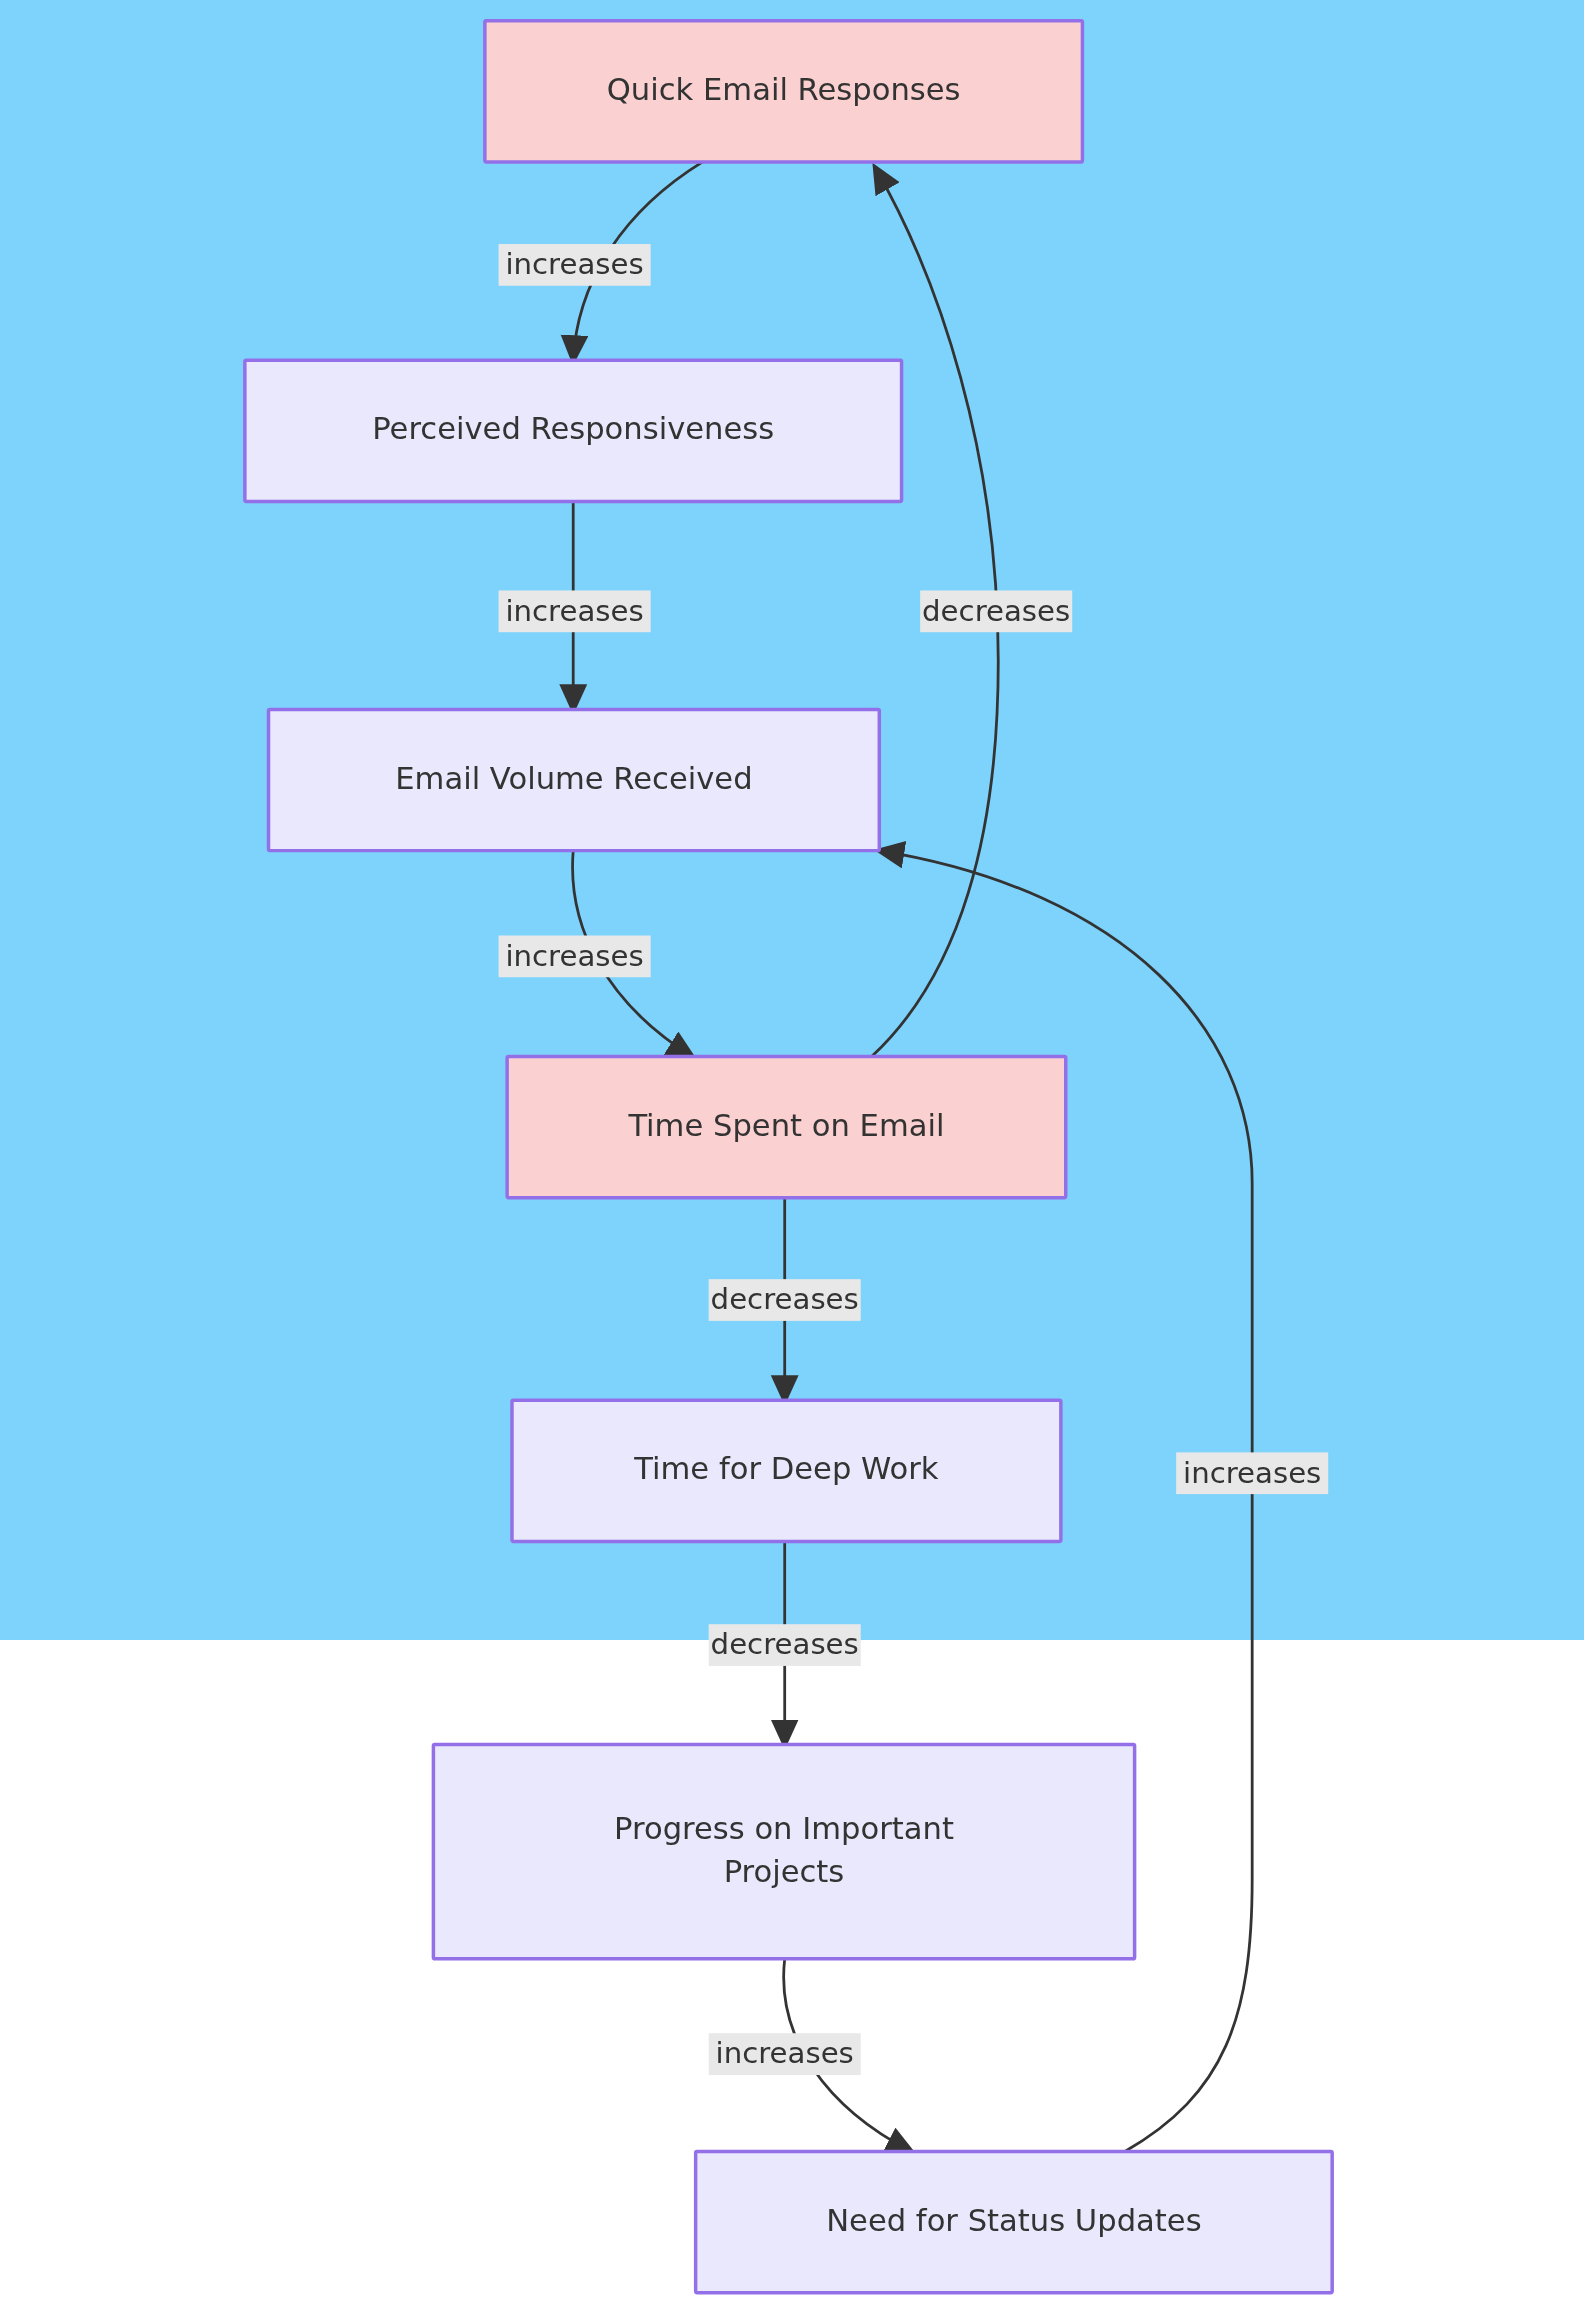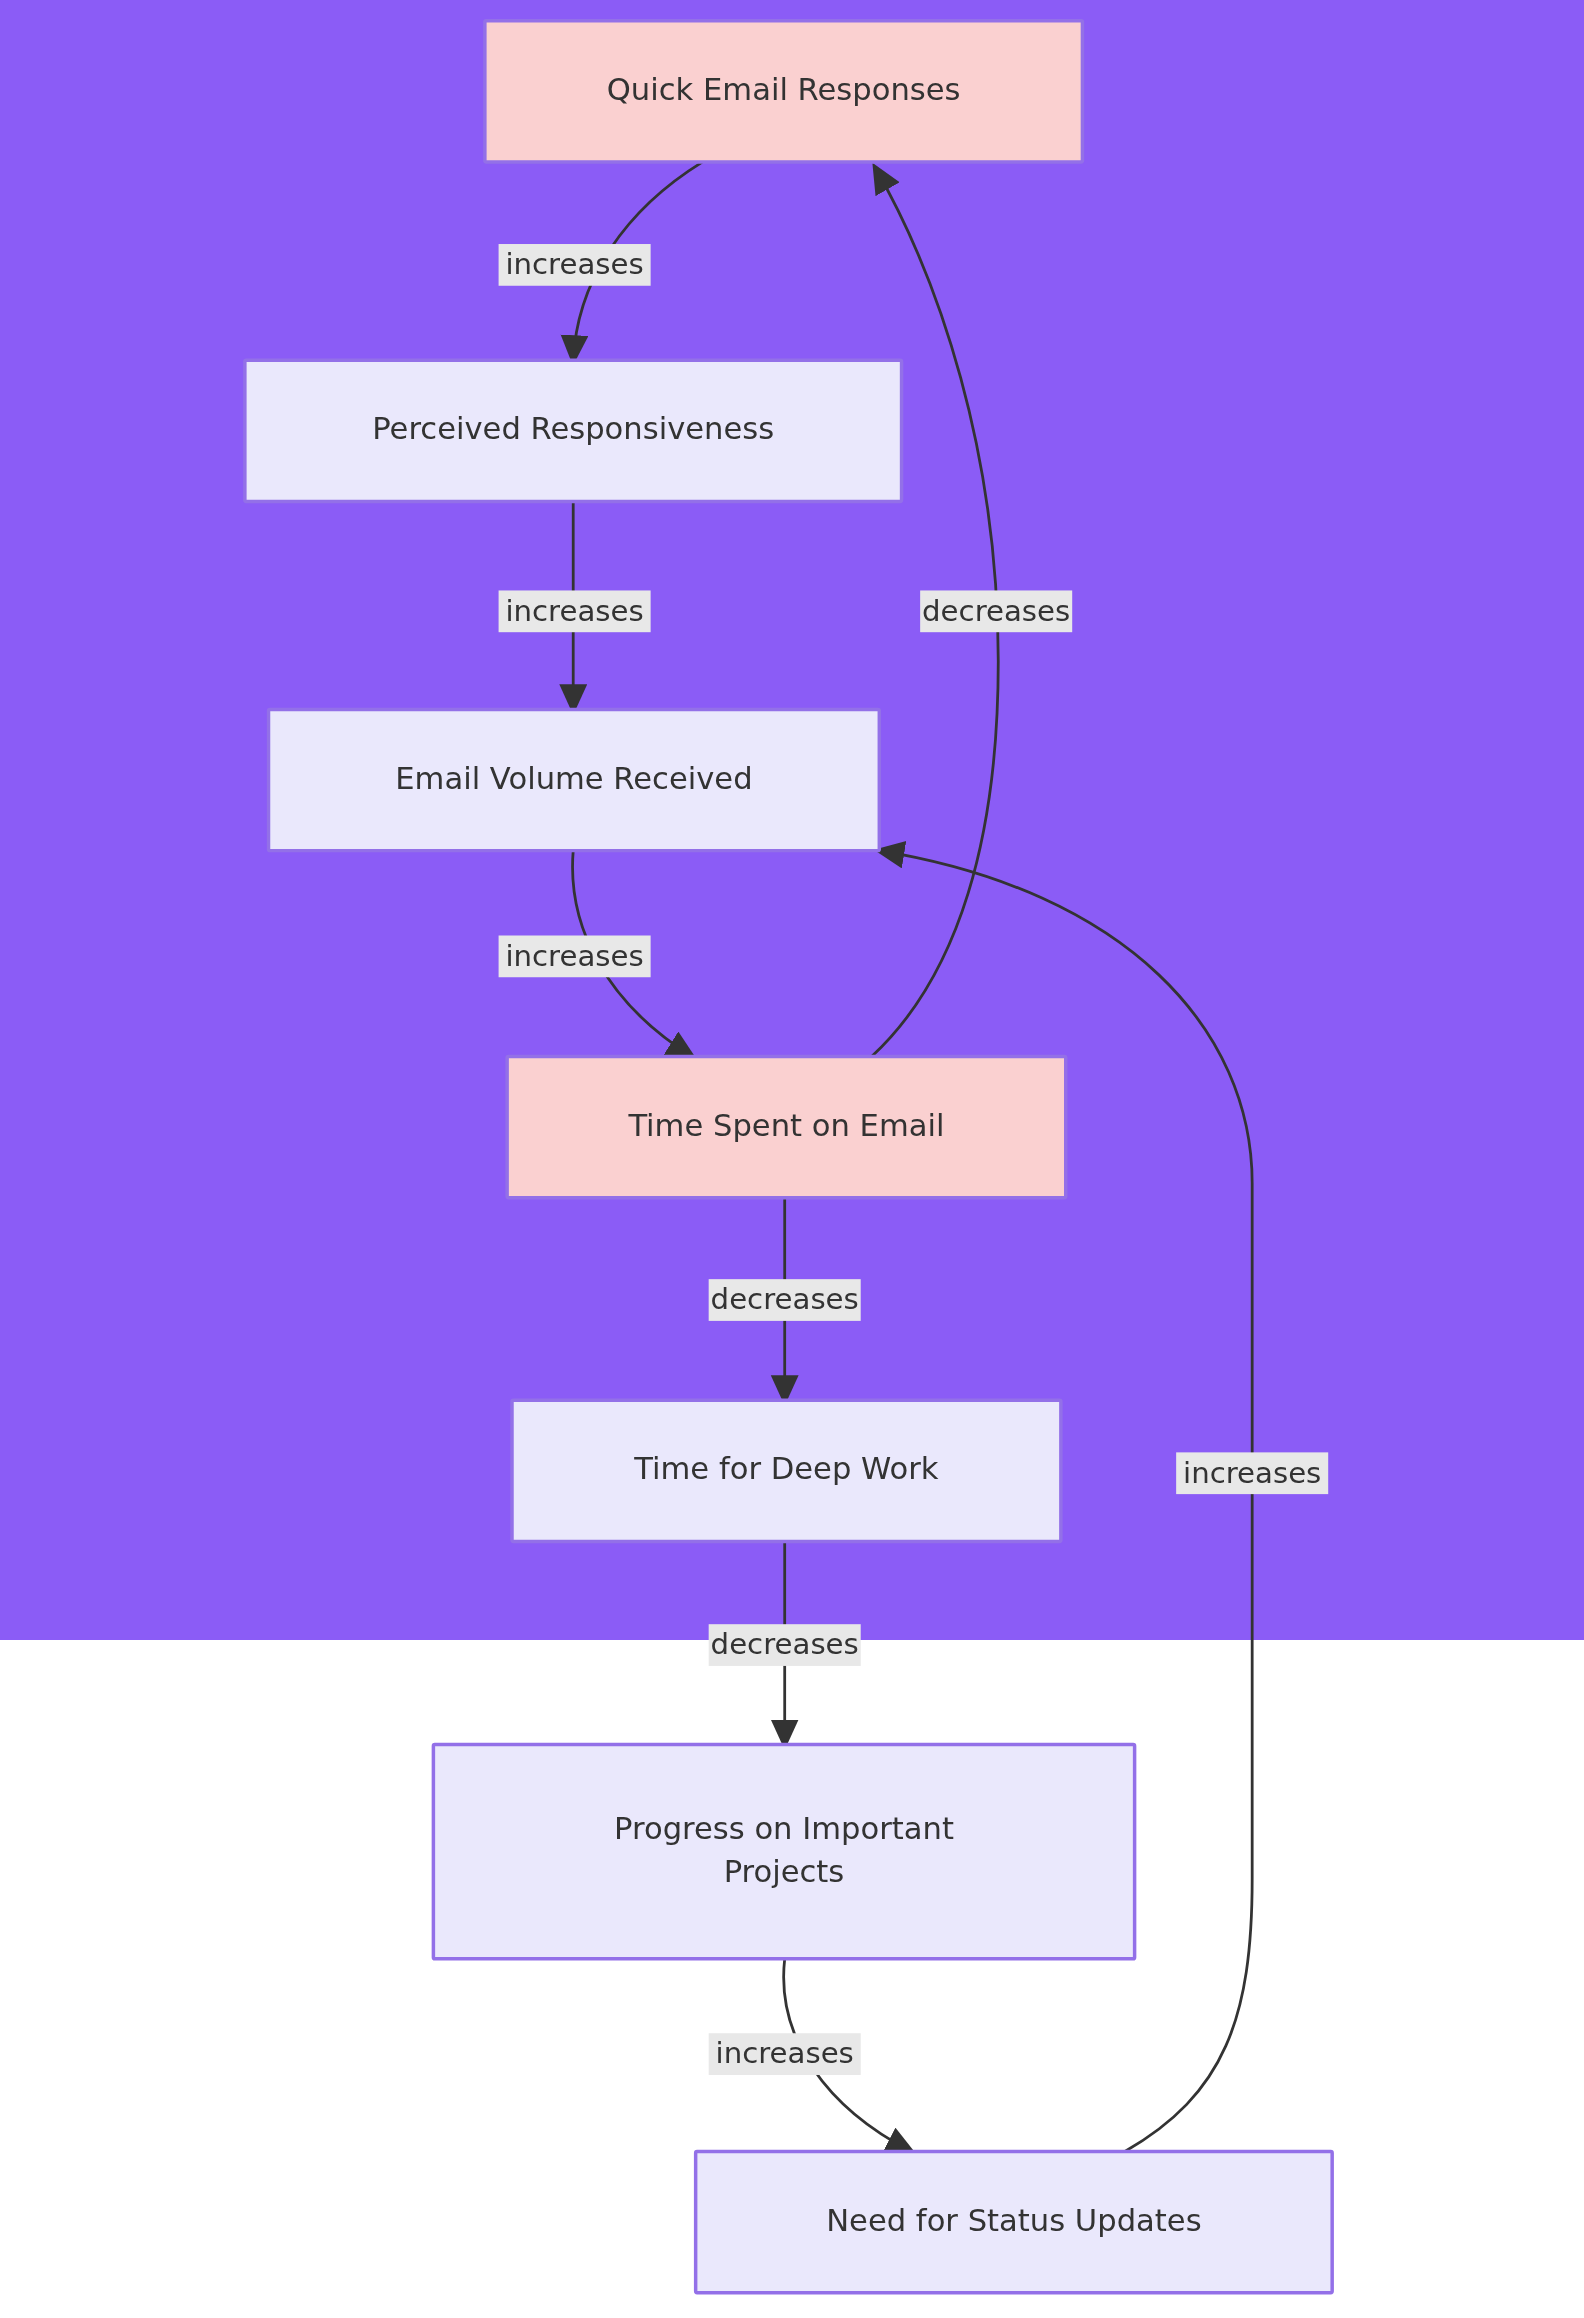--- a/index.html
+++ b/index.html
@@ -10,21 +10,21 @@
   body {
     width: 1584px;
     height: 2319px;
     font-family: "DejaVu Sans", "Liberation Sans", sans-serif;
     overflow: hidden;
   }
   #diagram-root {
     position: relative;
     width: 1584px;
     height: 1640px;
-    background: #8b5cf6;
+    background: #7dd3fc;
   }
   svg#flowchart {
     position: absolute;
     top: 0;
     left: 0;
     width: 1584px;
     height: 2319px;
     display: block;
   }
   .node-rect {

